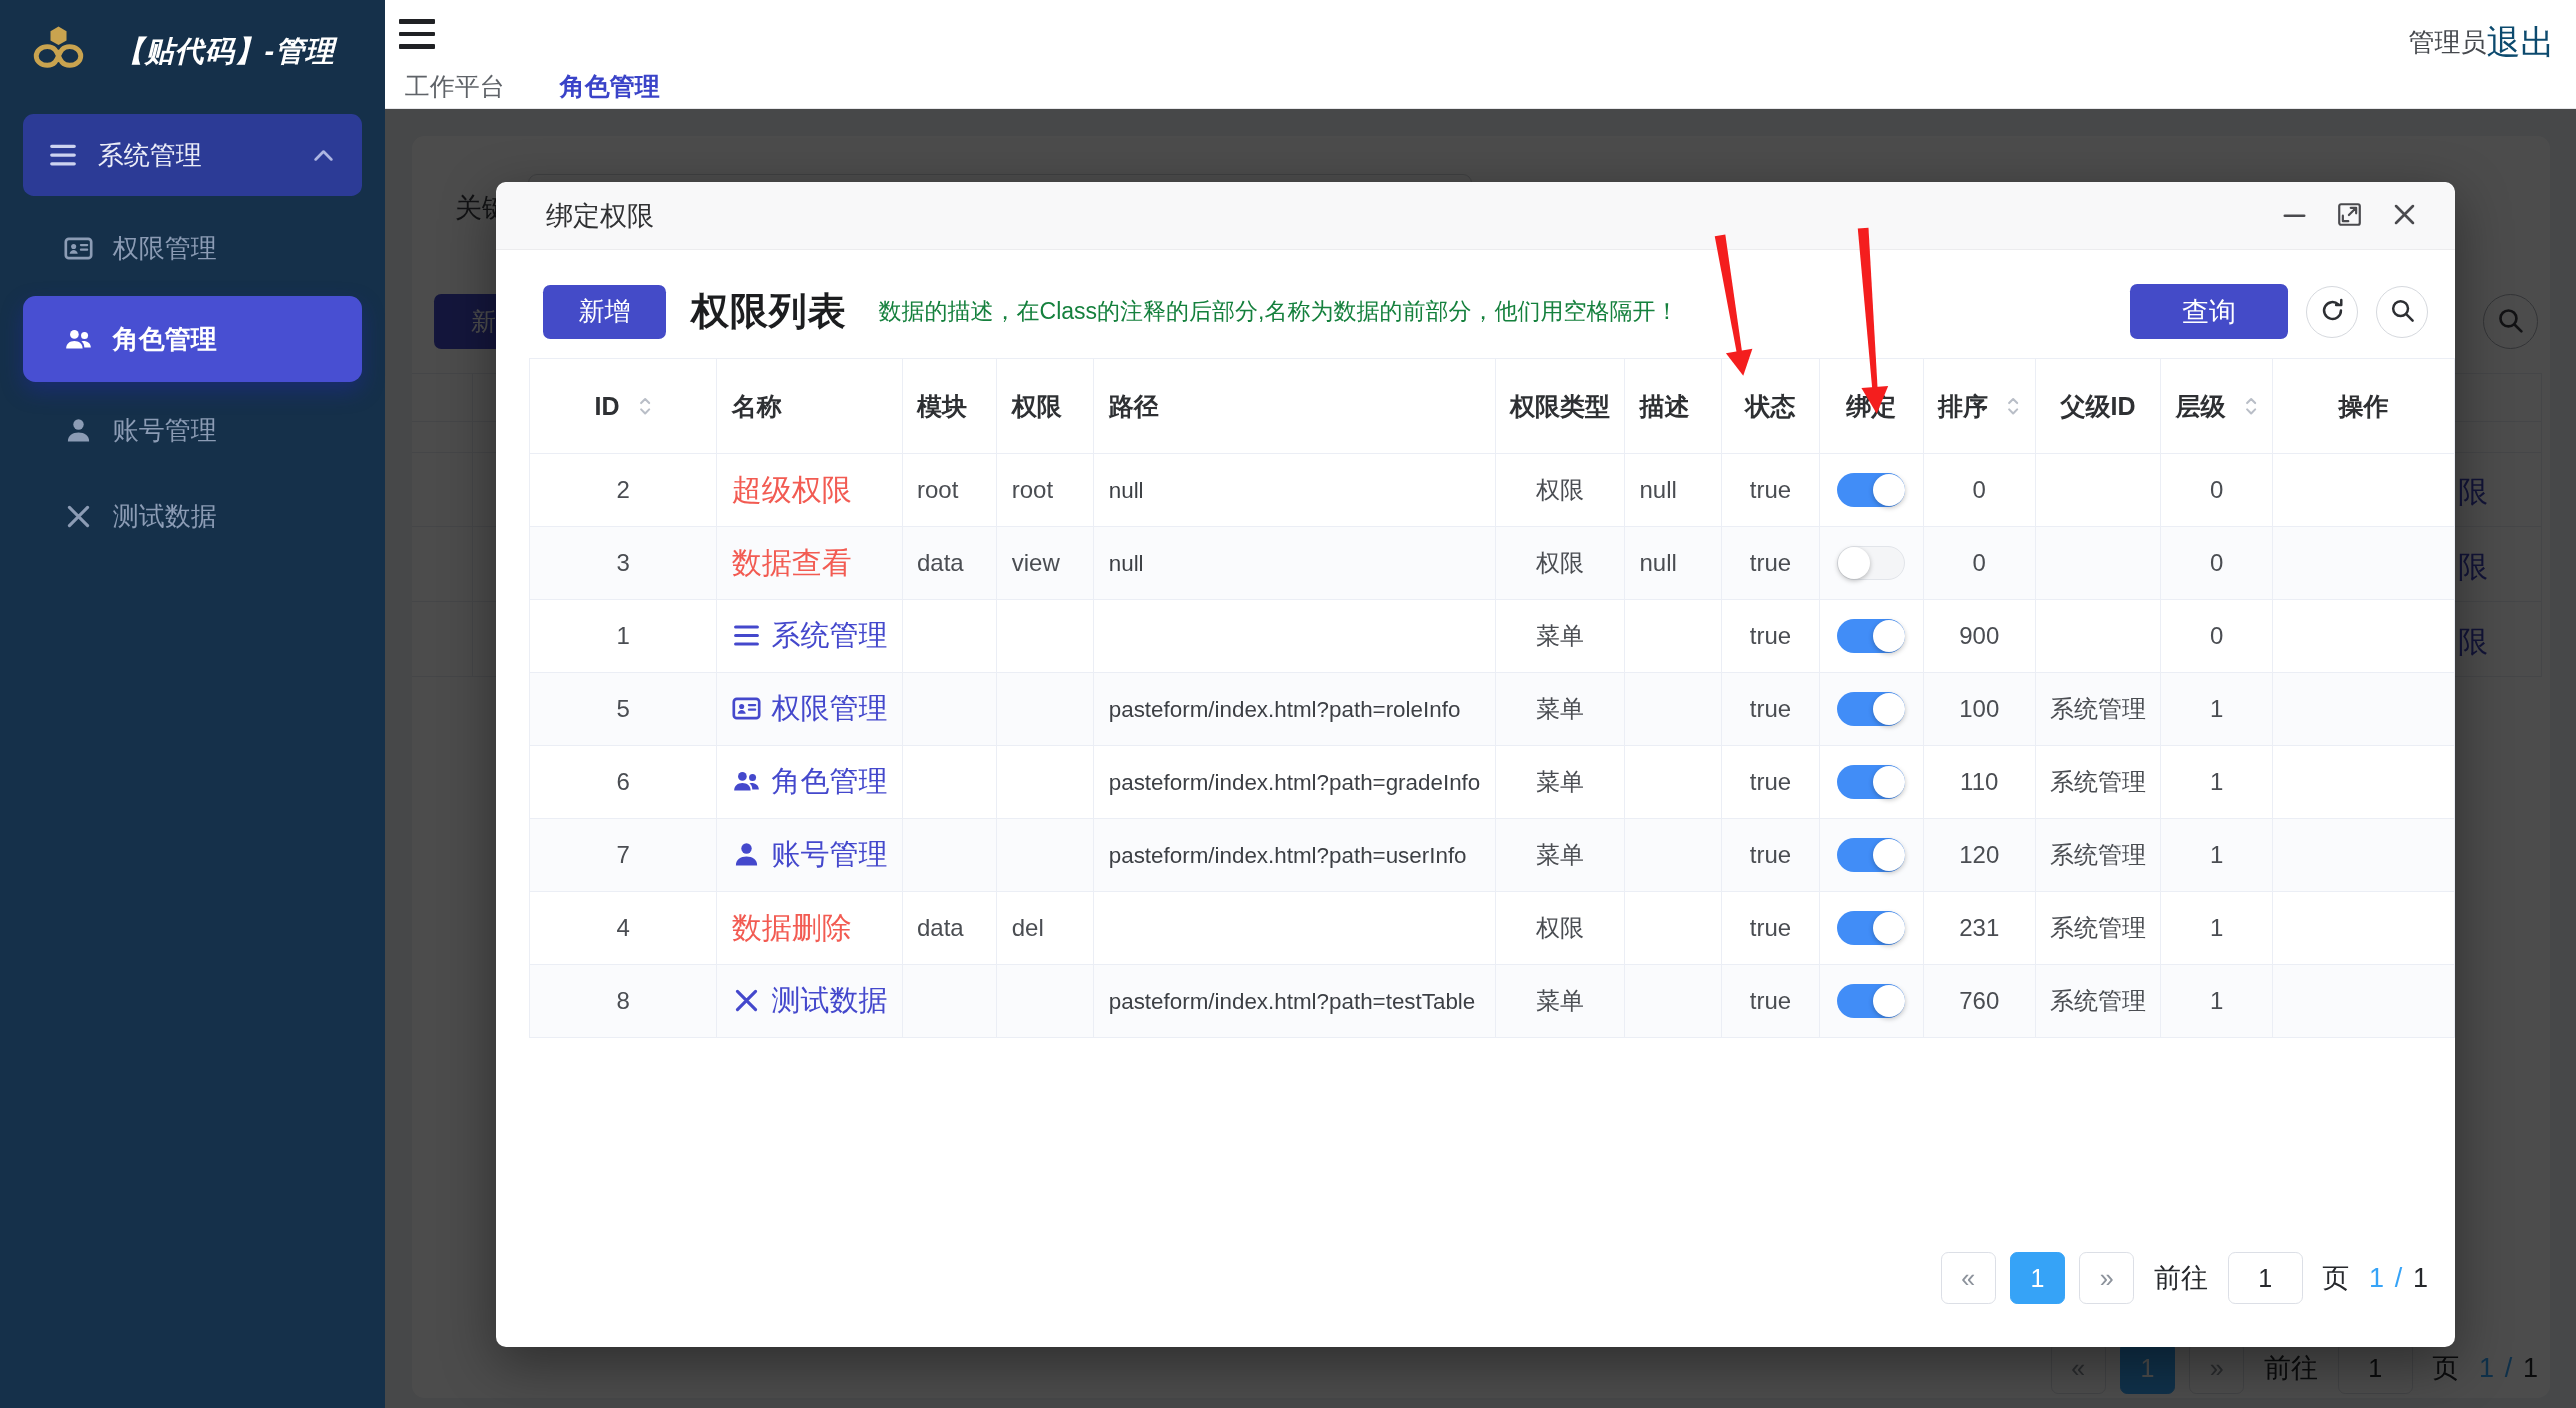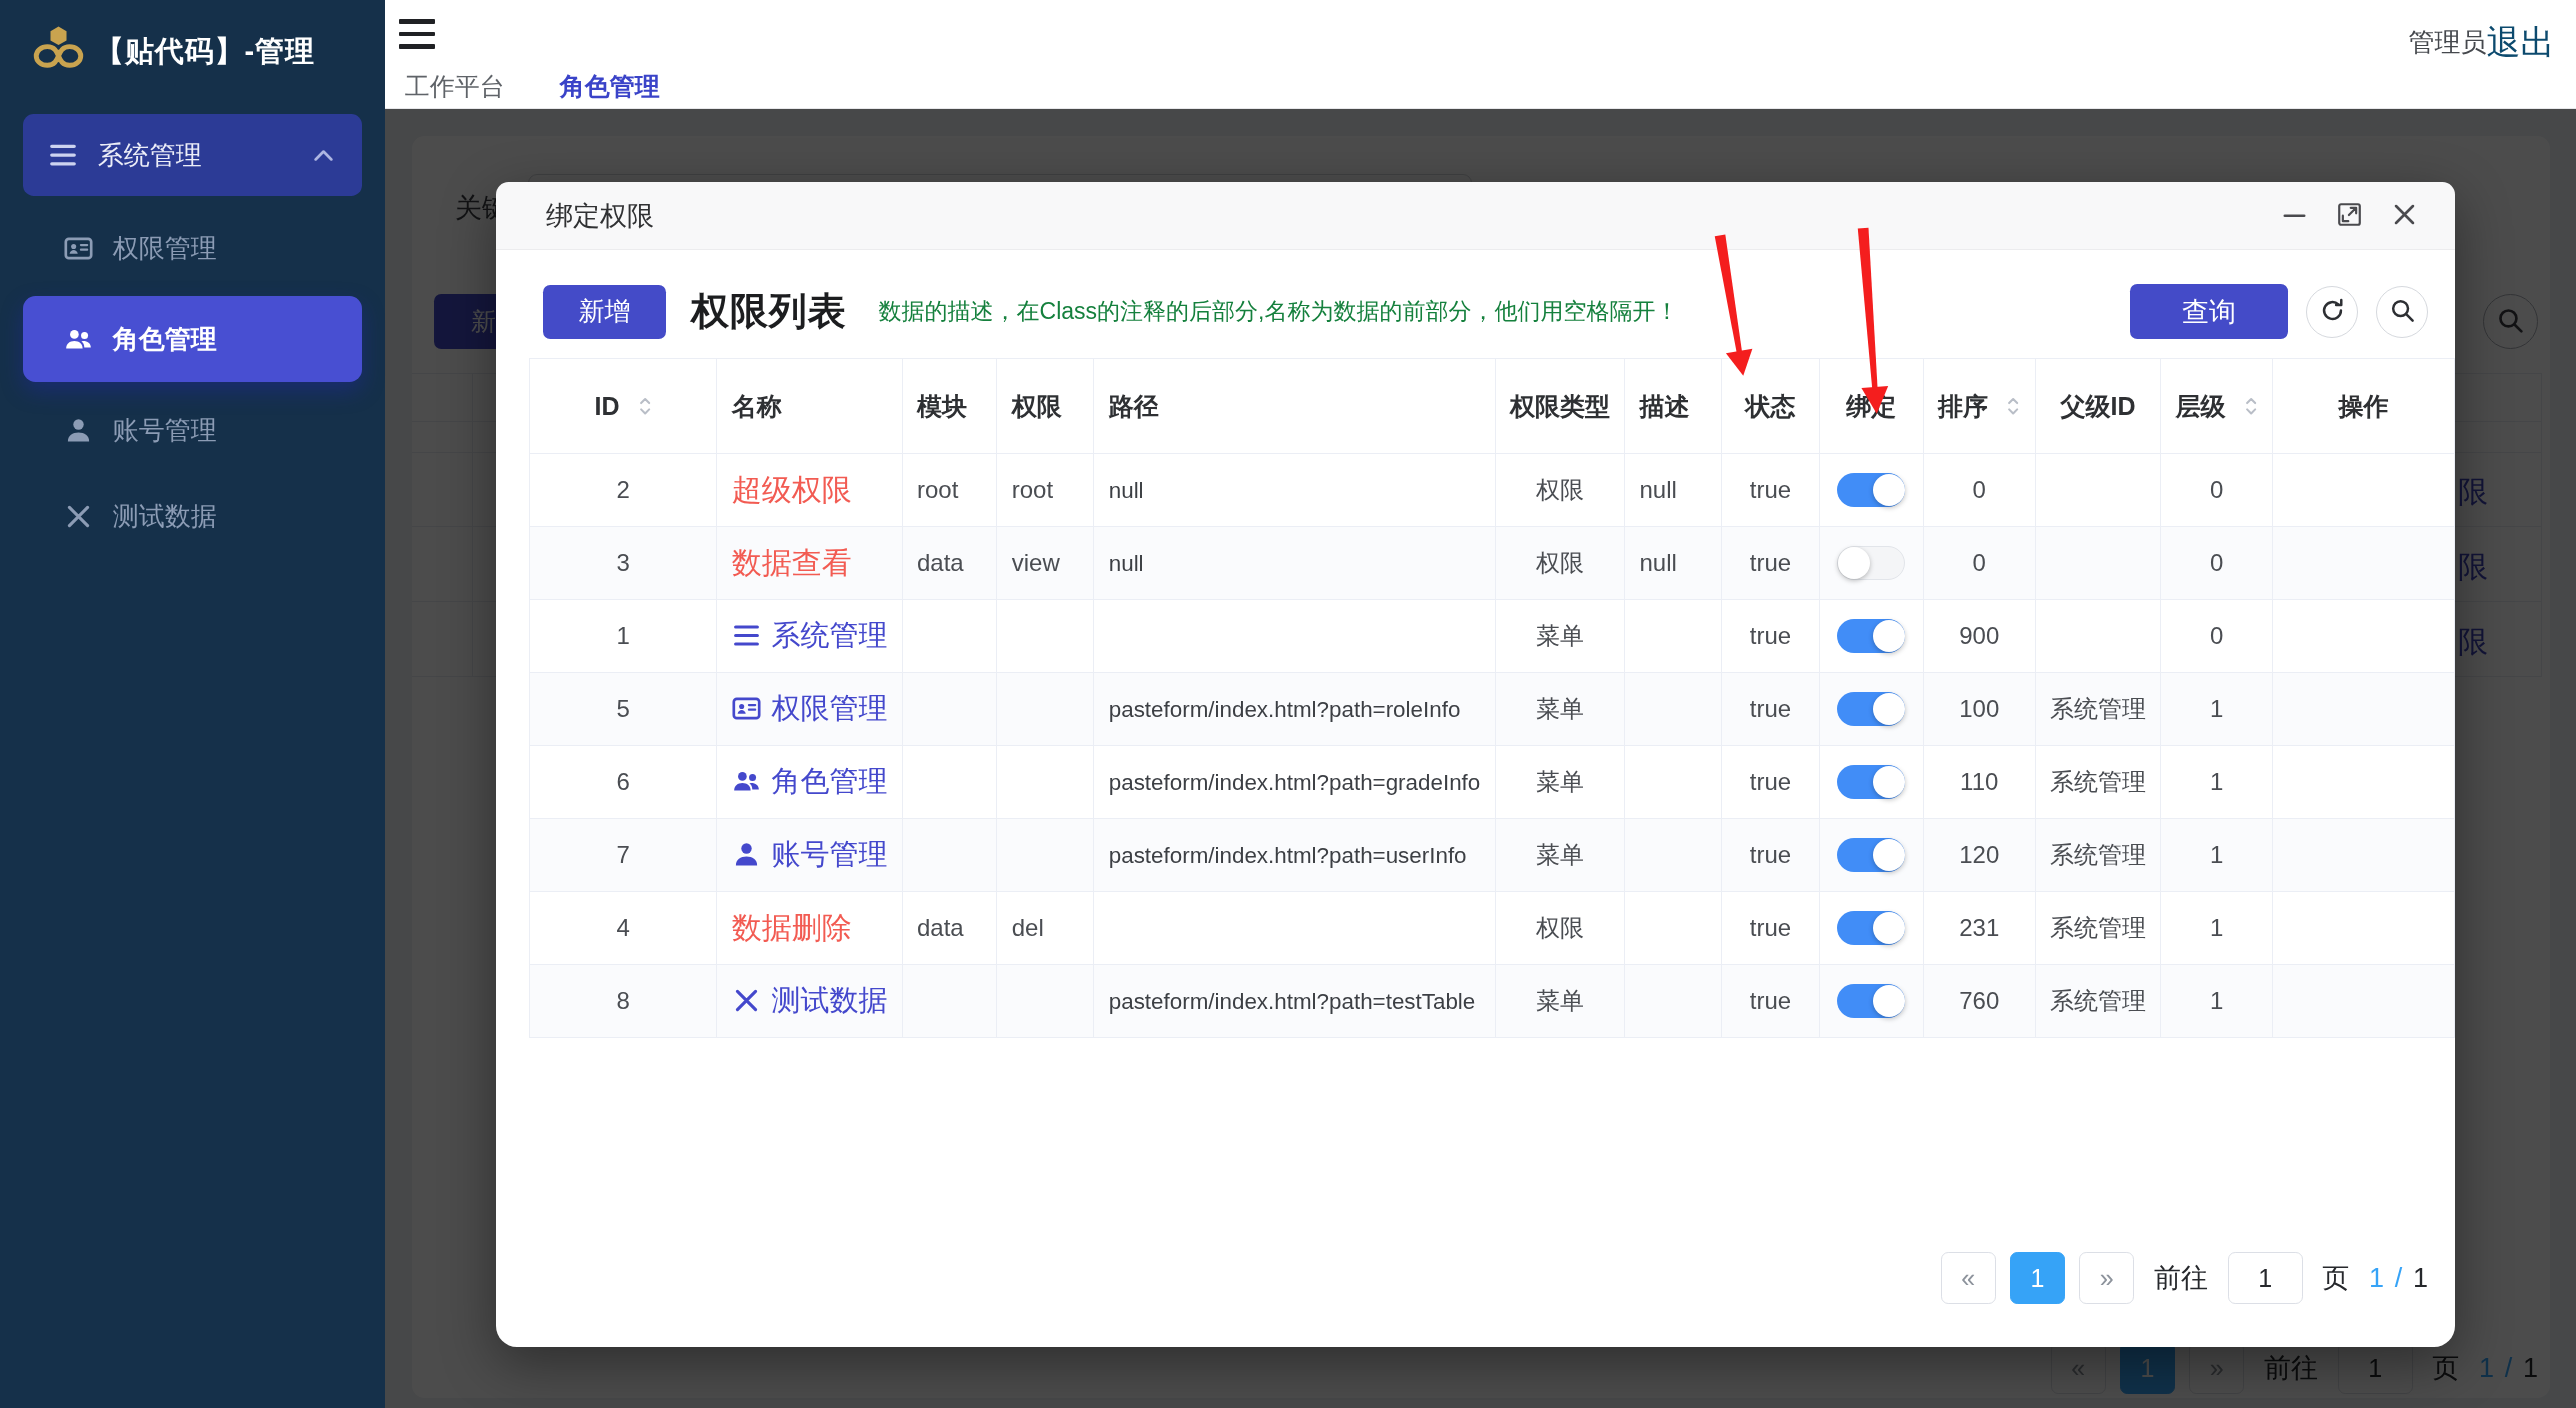--- a/index.html
+++ b/index.html
@@ -2,21 +2,21 @@
 <html style="font-size:14.3px"><head>
 <meta charset="utf-8">
 <style>
   html,body{margin:0;padding:0;background:#222;}
   *{box-sizing:border-box;}
   body{font-family:"Liberation Sans","DejaVu Sans",sans-serif;}
   #screen{position:relative;width:2576px;height:1409px;overflow:hidden;background:#eef0f3;}
 
   
   .sidebar{position:absolute;left:0;top:0;width:385px;height:1409px;background:#15304a;z-index:20;}
-  .logo-row{display:flex;align-items:center;gap:8px;padding:23px 0 9px 30px;}
+  .logo-row{display:flex;align-items:center;gap:28px;padding:23px 0 9px 30px;font-style:italic;}
   .logo-ico{width:57px;height:57px;}
   .logo-title{color:#fff;font-size:29px;font-weight:bold;letter-spacing:0.9px;}
   .side-group{margin:25px 23px 9px 23px;height:82px;border-radius:10.7px;background:#2c3b96;display:flex;align-items:center;padding:0 25px;color:#e8eaf6;cursor:pointer;}
   .side-group .g-ico{width:30px;height:30px;color:#cdd3f0;}
   .side-group .g-label{flex:1;margin-left:19.7px;font-size:26px;color:#eceef8;}
   .side-group .g-chev{width:27px;height:27px;color:#aeb6e2;}
   .side-item{height:86px;display:flex;align-items:center;padding-left:64px;color:#8c9cb5;cursor:pointer;}
   .side-item .s-ico{width:29px;height:29px;color:#8c9cb5;}
   .side-item .s-label{margin-left:19.7px;font-size:26px;}
   .side-item.active{margin:5.4px 23px;border-radius:12.5px;background:#484fd2;padding-left:41px;box-shadow:0 9px 21.5px rgba(30,40,160,.45);}
@@ -53,21 +53,21 @@
   .pg-text{font-size:27px;color:#26282c;margin:0 5.4px;}
   .pg-input{width:75px;height:52px;border:1.8px solid #dcdfe6;border-radius:7.2px;background:#fff;font-size:25px;color:#26282c;display:flex;align-items:center;justify-content:center;}
   .pg-ratio{font-size:27px;color:#26282c;display:flex;gap:10.7px;}
   .pg-ratio .blue{color:#36a3f7;}
   .bg-pagination{position:absolute;right:38px;top:1233px;}
 
   
   .overlay{position:absolute;left:385px;top:109px;right:0;bottom:0;background:rgba(0,0,0,0.70);z-index:5;}
 
   
-  .modal{position:absolute;left:496px;top:182px;width:1959px;height:1165px;background:#fff;border-radius:21px;z-index:30;box-shadow:0 16px 54px rgba(0,0,0,.4);}
+  .modal{position:absolute;left:496px;top:182px;width:1959px;height:1165px;background:#fff;border-radius:10px;z-index:30;box-shadow:0 16px 54px rgba(0,0,0,.4);}
   .modal-header{height:68px;background:#f8f8f9;border-bottom:1.8px solid #ececee;border-radius:12.5px 12.5px 0 0;display:flex;align-items:center;}
   .modal-title{margin-left:50px;font-size:27px;color:#303133;}
   .win-controls{margin-left:auto;margin-right:36px;display:flex;align-items:center;gap:25px;color:#4a4a4e;}
   .win-btn{width:30px;height:30px;cursor:pointer;display:flex;align-items:center;justify-content:center;}
   .win-btn svg{width:29px;height:29px;}
 
   .toolbar{position:absolute;left:47px;right:27px;top:100px;height:59px;display:flex;align-items:center;}
   .btn{border-radius:7.2px;background:#444bc8;color:#fff;display:flex;align-items:center;justify-content:center;cursor:pointer;}
   .add-btn{width:123px;height:54px;font-size:26px;}
   .list-title{margin-left:25px;font-size:38px;font-weight:bold;color:#1c1d1f;letter-spacing:0.9px;}

